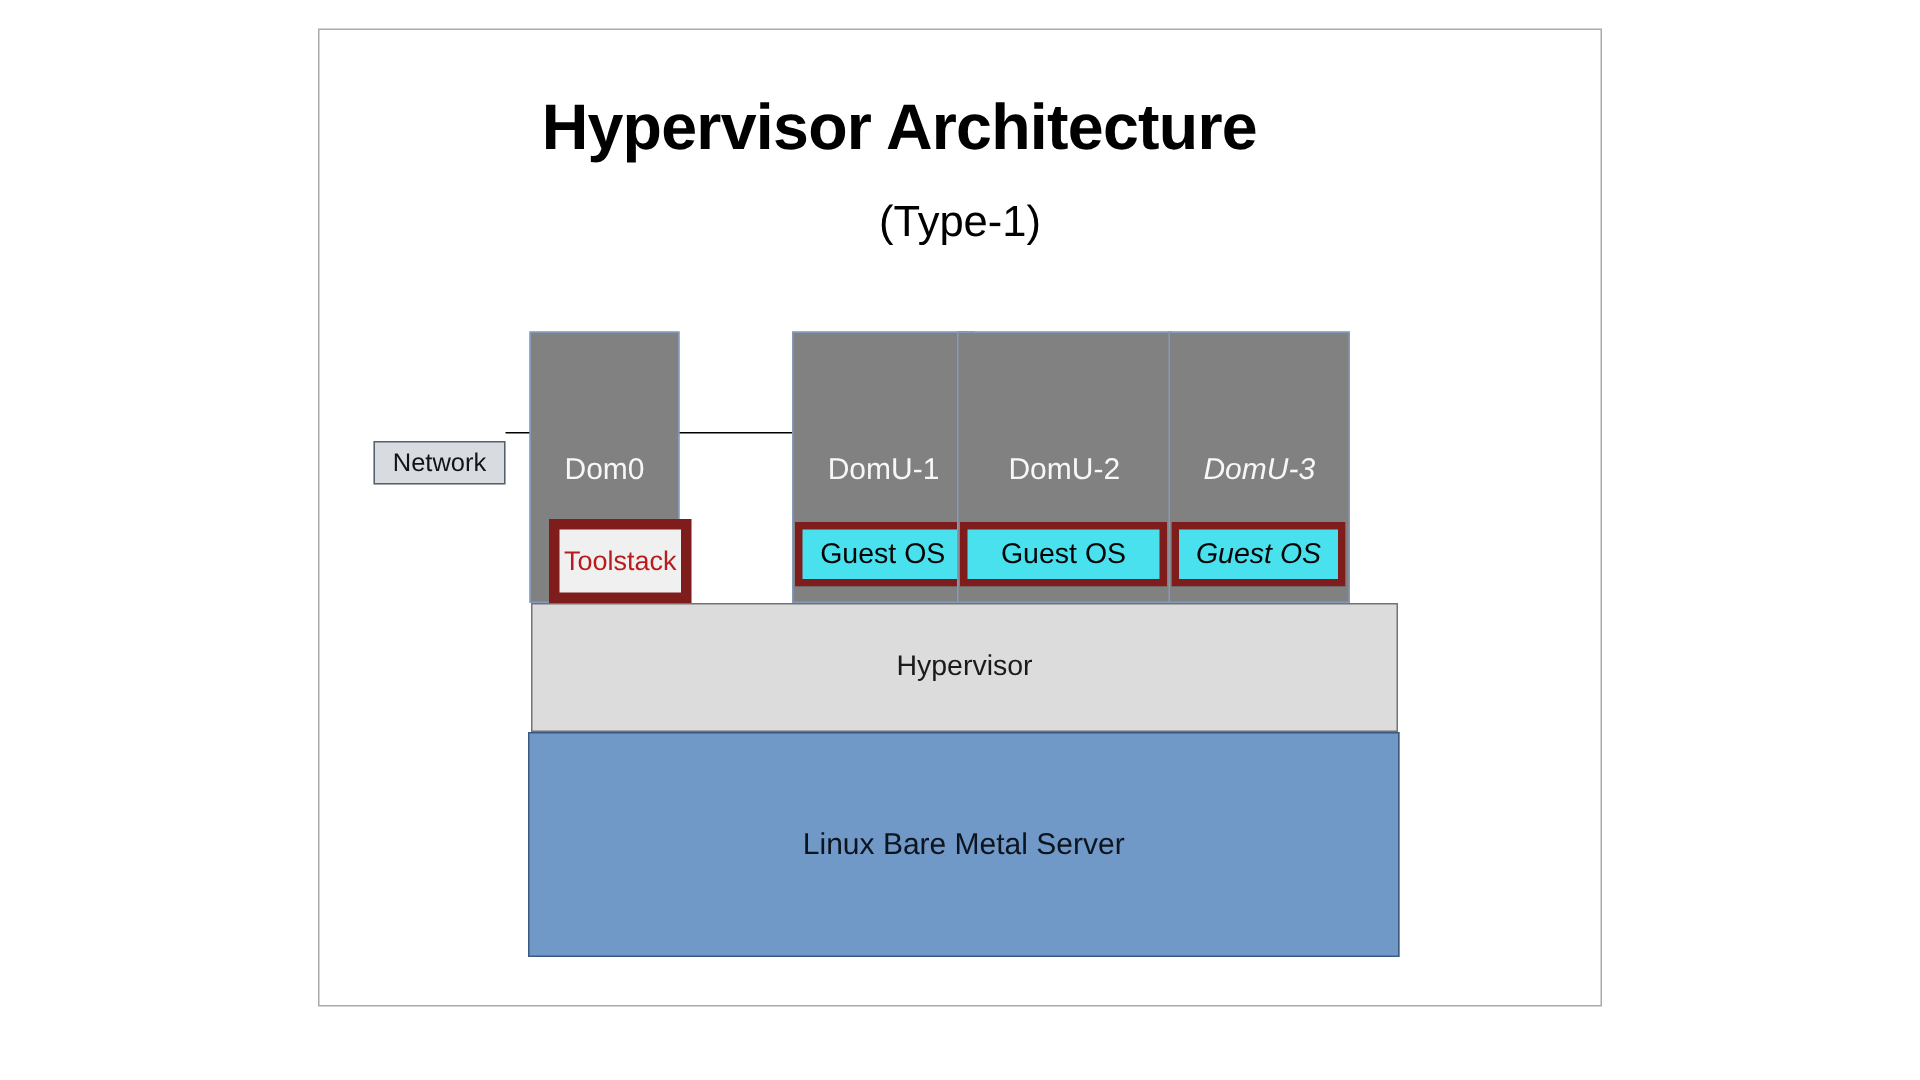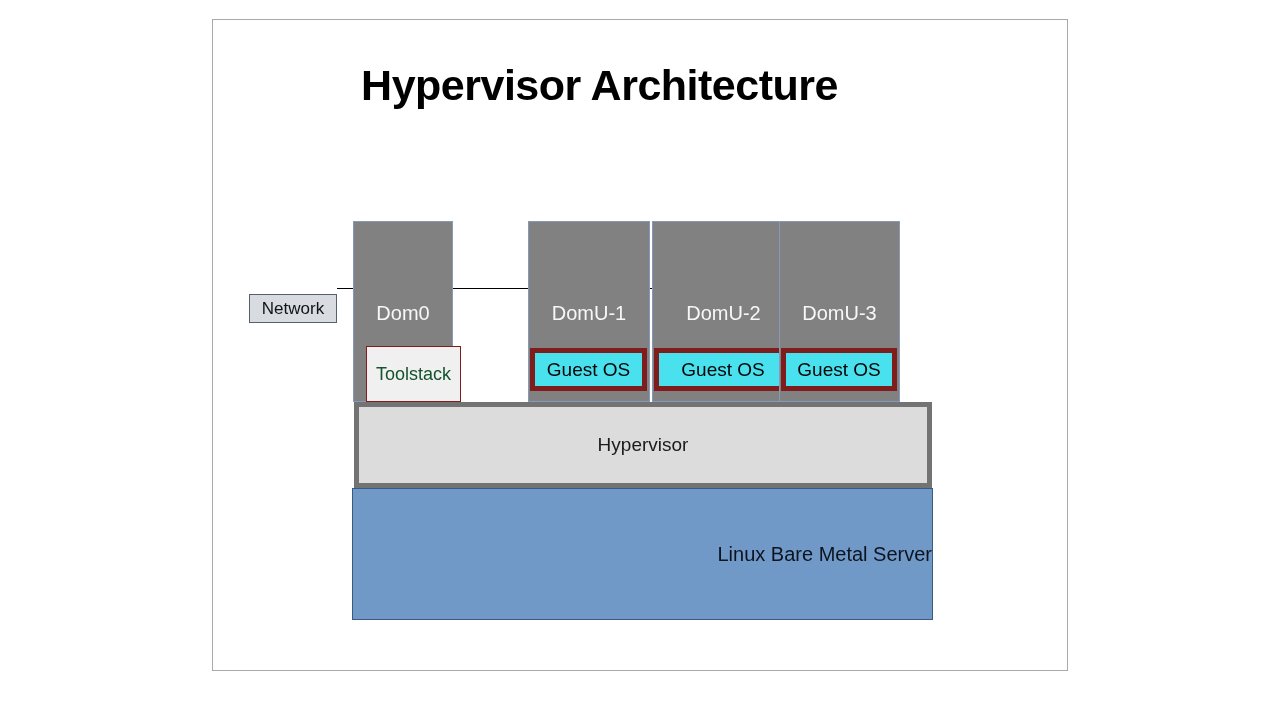--- a/index.html
+++ b/index.html
@@ -73,73 +73,74 @@
     width: 100%;
     text-align: center;
     font-size: 20px;
     color: #f7f7f7;
   }
   .toolstack-box {
     position: absolute;
     left: 12px; top: 124px;
     width: 95px; height: 56px;
     background: #f0f0f0;
-    border: 1px solid #7f1d1d;
+    border: 7px solid #7f1d1d;
     box-sizing: border-box;
     display: flex; align-items: center; justify-content: center;
     font-size: 18px;
-    color: #14532d;
+    color: #b91c1c;
   }
   .guest-box {
     position: absolute;
     left: 1px; top: 126px;
     width: calc(100% - 3px);
     height: 43px;
     background: var(--guest-fill, #4ae1ee);
     border: 5px solid #7f1d1d;
     box-sizing: border-box;
     display: flex; align-items: center; justify-content: center;
     font-size: 19px;
     color: #050505;
   }
   #dom0   { left: 353px; width: 100px; }
   #domu1  { left: 528px; width: 122px; }
-  #domu2  { left: 652px; width: 143px; }
-  #domu3  { left: 779px; width: 121px; }
+  #domu2  { left: 638px; width: 143px; }
+  #domu3  { left: 779px; width: 121px; font-style: italic; }
   .hypervisor-bar {
     position: absolute;
     left: 354px; top: 402px;
     width: 578px; height: 86px;
     background: var(--hypervisor-fill, #dcdcdc);
-    border: 5px solid #737373;
+    border: 1px solid #737373;
     box-sizing: border-box;
     display: flex; align-items: center; justify-content: center;
     font-size: 19px;
     color: #1b1b1b;
   }
   .server-bar {
     position: absolute;
     left: 352px; top: 488px;
-    width: 581px; height: 132px;
+    width: 581px; height: 150px;
     background: var(--server-fill, #7099c8);
     border: 1px solid #3b5a82;
     box-sizing: border-box;
-    display: flex; align-items: center; justify-content: flex-end;
+    display: flex; align-items: center; justify-content: center;
     font-size: 20px;
     color: #0d1420;
   }
 </style>
 </head>
 <body>
 
 <div id="canvas">
 
   <div id="slide-frame"></div>
 
   <div class="title">Hypervisor Architecture</div>
+  <div class="subtitle">(Type-1)</div>
 
   <div class="connector"></div>
 
   <div class="network-box">
     <span>Network</span>
   </div>
 
   <div id="dom0" class="domain-box">
     <div class="domain-label">Dom0</div>
     <div class="toolstack-box">

